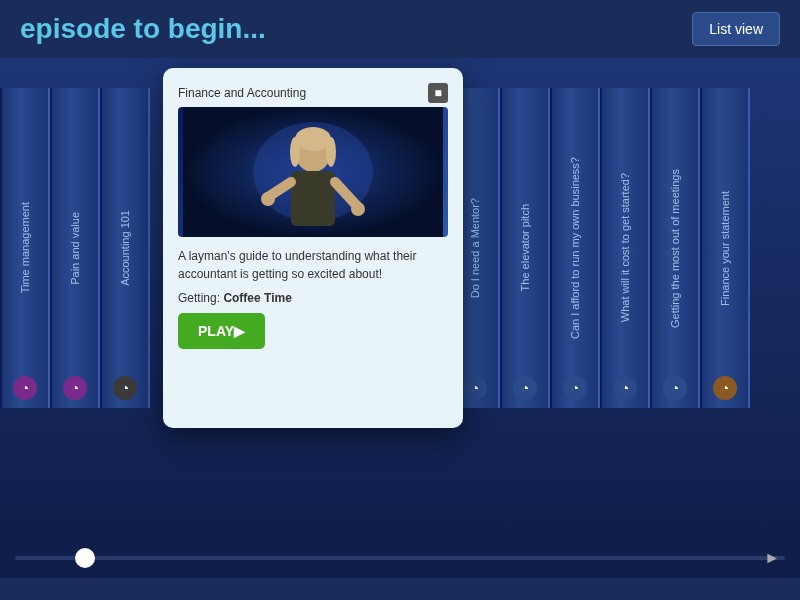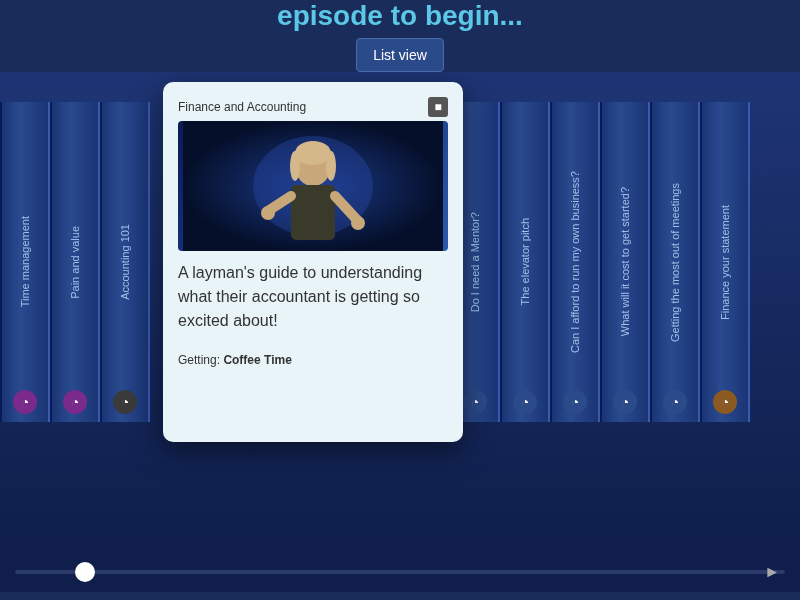--- a/index.html
+++ b/index.html
@@ -8,28 +8,27 @@
       height: 600px;
       overflow: hidden;
       background: #1a2d5a;
       font-family: Arial, sans-serif;
       position: relative;
     }
 
     
     .header {
       background: #1a2d5a;
-      height: 72px;
+      height: 58px;
       display: flex;
       align-items: center;
       justify-content: space-between;
       padding: 0 20px;
       position: relative;
       z-index: 10;
-      flex-direction: column;
     }
     .header-title {
       color: #5bc8e8;
       font-size: 28px;
       font-weight: bold;
     }
     .list-view-btn {
       background: #2a4a8a;
       color: white;
       border: 1px solid #4a6aaa;
@@ -127,24 +126,24 @@
       background: linear-gradient(135deg, #0a1a55 0%, #1a3a88 50%, #2a5aaa 100%);
       border-radius: 4px;
       margin-bottom: 10px;
       overflow: hidden;
       position: relative;
       display: flex;
       align-items: center;
       justify-content: center;
     }
     .card-description {
-      font-size: 16px;
+      font-size: 12px;
       color: #333;
       line-height: 1.5;
-      margin-bottom: 20px;
+      margin-bottom: 8px;
     }
     .card-meta {
       font-size: 12px;
       color: #333;
       margin-bottom: 4px;
     }
     .card-meta strong {
       font-weight: bold;
     }
     .play-btn {
@@ -284,20 +283,21 @@
 
           <circle cx="85" cy="92" r="7" fill="#c8a878"></circle>
           <circle cx="175" cy="102" r="7" fill="#c8a878"></circle>
         </svg>
       </div>
       <div class="card-description">A layman's guide to understanding what their accountant is getting so excited about!</div>
       <div class="card-meta">
         <span>Getting:</span>
         <strong>Coffee Time</strong>
       </div>
+      <button class="play-btn">PLAY▶</button>
     </div>
 
     <div class="shelf-right" id="right-spines">
         <div class="spine">
       <span class="spine-text">Do I need a Mentor?</span>
       <div class="spine-dot" style="background:#2a4a8a">
         <span class="clock-icon">◔</span>
       </div>
     </div>
         <div class="spine">

